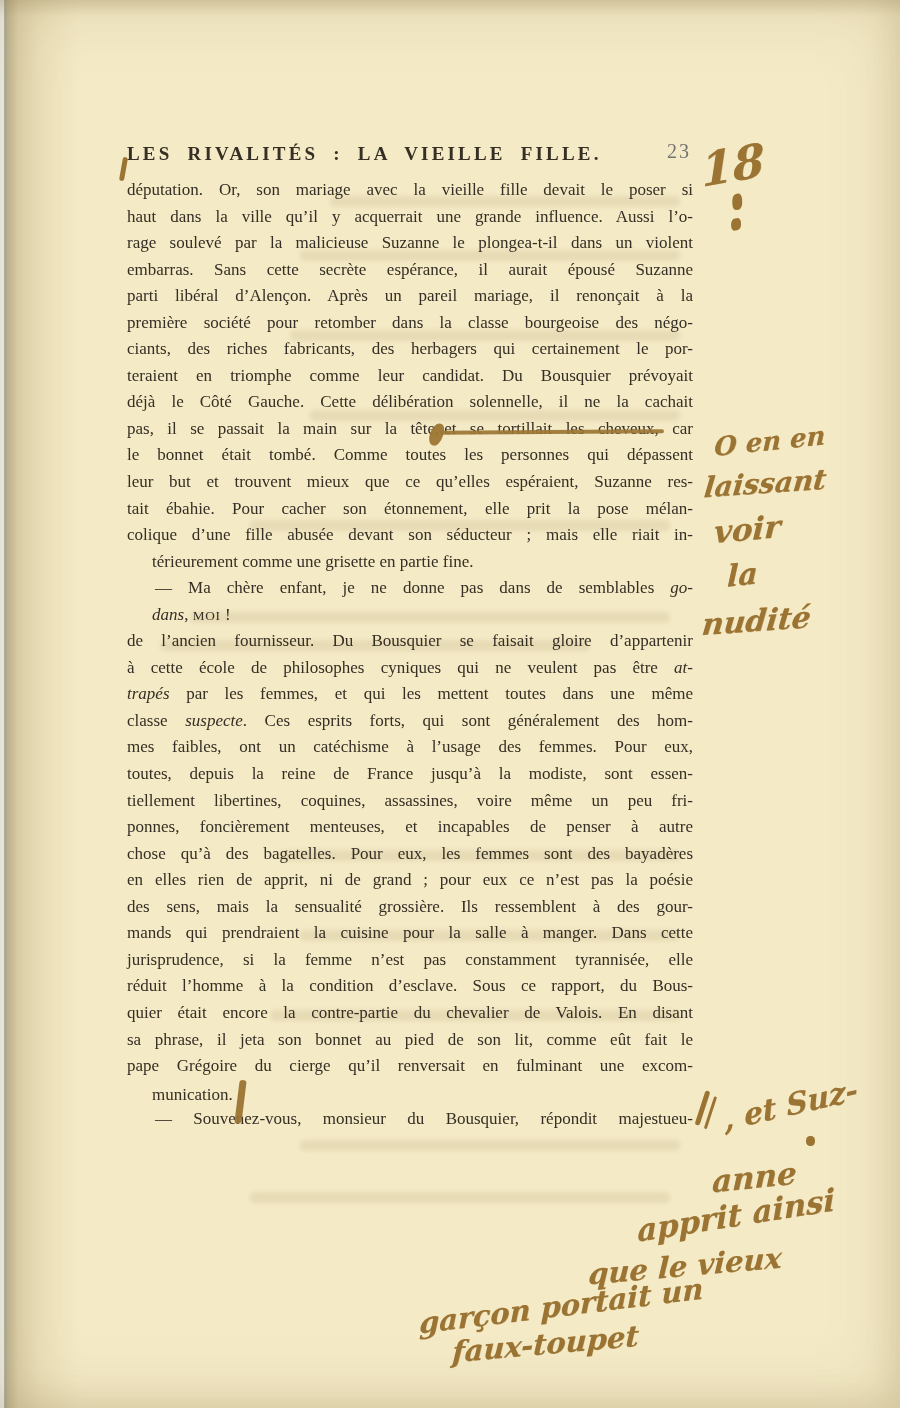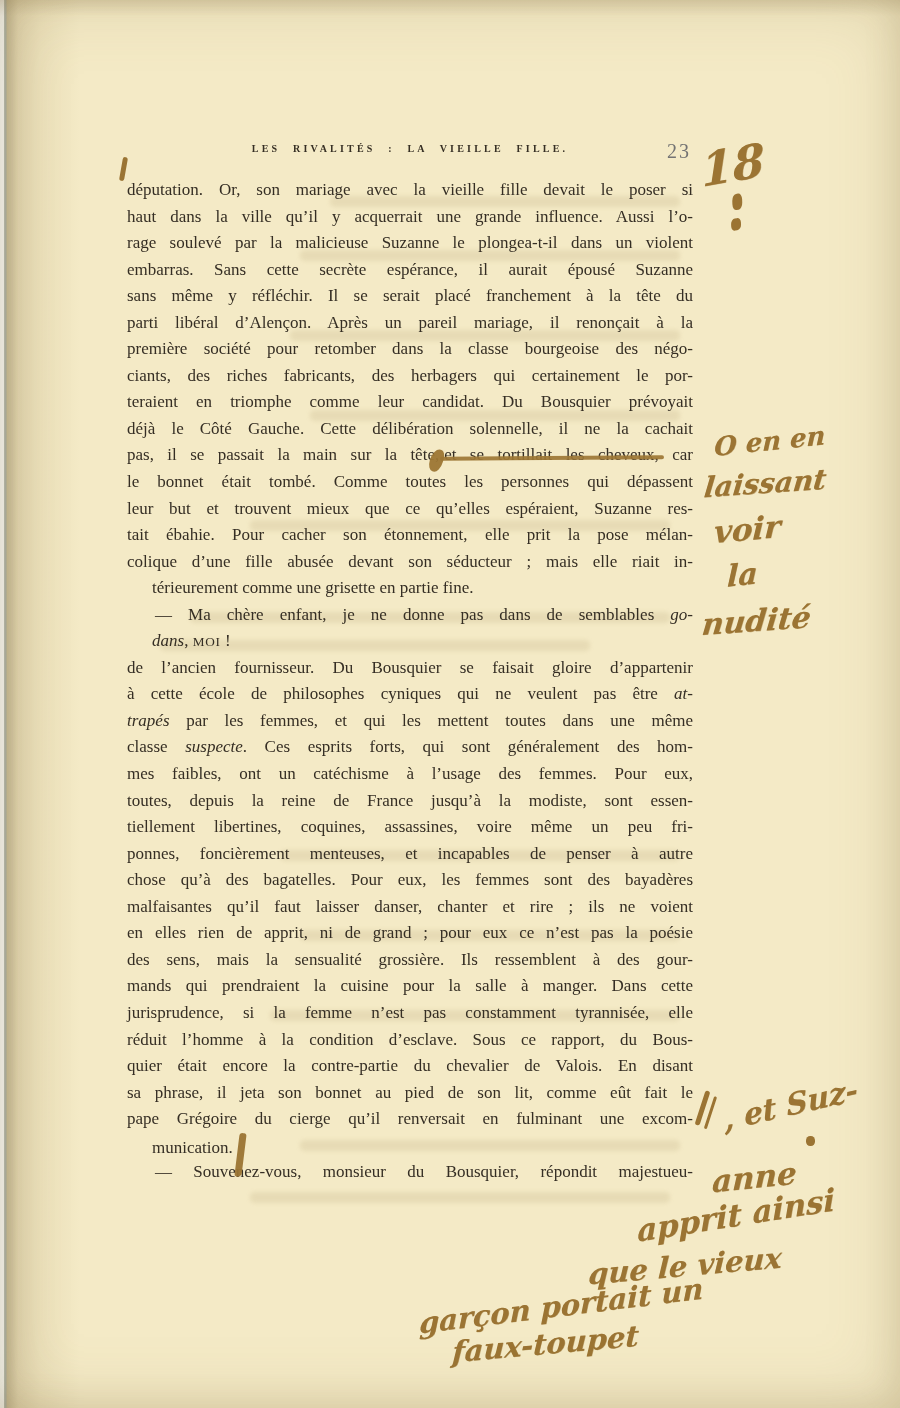--- a/index.html
+++ b/index.html
@@ -29,22 +29,22 @@
   .vignette{
     position:absolute;inset:0;pointer-events:none;
     box-shadow:inset 0 0 70px rgba(135,115,65,.22), inset -6px -6px 30px rgba(135,115,65,.15);
   }
 
   
   .header{
     position:absolute;left:127px;top:143px;width:566px;height:26px;
   }
   .header .title{
-    display:block;text-align:center;
-    font-size:10px;font-weight:bold;letter-spacing:3.2px;word-spacing:7px;
+    display:block;text-align:left;
+    font-size:19px;font-weight:bold;letter-spacing:3.2px;word-spacing:7px;
     color:#362f24;
   }
   .header .pagenum{
     position:absolute;right:2px;top:-3px;font-size:20px;letter-spacing:2px;color:#737373;
   }
 
   
   .text-block{
     position:absolute;left:127px;top:177px;width:566px;
     font-size:17px;line-height:26.55px;
@@ -122,21 +122,20 @@
   <div class="header">
     <span class="title">LES RIVALITÉS : LA VIEILLE FILLE.</span>
     <span class="pagenum">23</span>
   </div>
 
   <div class="text-block">
       <div class="line"><span class="">députation. Or, son mariage avec la vieille fille devait le poser si</span></div>
       <div class="line"><span class="">haut dans la ville qu’il y acquerrait une grande influence. Aussi l’o-</span></div>
       <div class="line"><span class="">rage soulevé par la malicieuse Suzanne le plongea-t-il dans un violent</span></div>
       <div class="line"><span class="">embarras. Sans cette secrète espérance, il aurait épousé Suzanne</span></div>
-      <div class="line"><span class="">sans même y réfléchir. Il se serait placé franchement à la tête du</span></div>
       <div class="line"><span class="">parti libéral d’Alençon. Après un pareil mariage, il renonçait à la</span></div>
       <div class="line"><span class="">première société pour retomber dans la classe bourgeoise des négo-</span></div>
       <div class="line"><span class="">ciants, des riches fabricants, des herbagers qui certainement le por-</span></div>
       <div class="line"><span class="">teraient en triomphe comme leur candidat. Du Bousquier prévoyait</span></div>
       <div class="line"><span class="">déjà le Côté Gauche. Cette délibération solennelle, il ne la cachait</span></div>
       <div class="line"><span class="">pas, il se passait la main sur la tête,</span><span class="inkblob"></span><span class="strike">et se tortillait les cheveux,</span><span class=""> car</span></div>
       <div class="line"><span class="">le bonnet était tombé. Comme toutes les personnes qui dépassent</span></div>
       <div class="line"><span class="">leur but et trouvent mieux que ce qu’elles espéraient, Suzanne res-</span></div>
       <div class="line"><span class="">tait ébahie. Pour cacher son étonnement, elle prit la pose mélan-</span></div>
       <div class="line"><span class="">colique d’une fille abusée devant son séducteur ; mais elle riait in-</span></div>
@@ -145,21 +144,20 @@
       <div class="line last"><span class="it">dans</span><span class="">, </span><span class="sc">MOI</span><span class=""> !</span></div>
       <div class="line"><span class="">de l’ancien fournisseur. Du Bousquier se faisait gloire d’appartenir</span></div>
       <div class="line"><span class="">à cette école de philosophes cyniques qui ne veulent pas être </span><span class="it">at-</span></div>
       <div class="line"><span class="it">trapés</span><span class=""> par les femmes, et qui les mettent toutes dans une même</span></div>
       <div class="line"><span class="">classe </span><span class="it">suspecte</span><span class="">. Ces esprits forts, qui sont généralement des hom-</span></div>
       <div class="line"><span class="">mes faibles, ont un catéchisme à l’usage des femmes. Pour eux,</span></div>
       <div class="line"><span class="">toutes, depuis la reine de France jusqu’à la modiste, sont essen-</span></div>
       <div class="line"><span class="">tiellement libertines, coquines, assassines, voire même un peu fri-</span></div>
       <div class="line"><span class="">ponnes, foncièrement menteuses, et incapables de penser à autre</span></div>
       <div class="line"><span class="">chose qu’à des bagatelles. Pour eux, les femmes sont des bayadères</span></div>
-      <div class="line"><span class="">malfaisantes qu’il faut laisser danser, chanter et rire ; ils ne voient</span></div>
       <div class="line"><span class="">en elles rien de apprit, ni de grand ; pour eux ce n’est pas la poésie</span></div>
       <div class="line"><span class="">des sens, mais la sensualité grossière. Ils ressemblent à des gour-</span></div>
       <div class="line"><span class="">mands qui prendraient la cuisine pour la salle à manger. Dans cette</span></div>
       <div class="line"><span class="">jurisprudence, si la femme n’est pas constamment tyrannisée, elle</span></div>
       <div class="line"><span class="">réduit l’homme à la condition d’esclave. Sous ce rapport, du Bous-</span></div>
       <div class="line"><span class="">quier était encore la contre-partie du chevalier de Valois. En disant</span></div>
       <div class="line"><span class="">sa phrase, il jeta son bonnet au pied de son lit, comme eût fait le</span></div>
       <div class="line"><span class="">pape Grégoire du cierge qu’il renversait en fulminant une excom-</span></div>
       <div class="line last"><span class="">munication.</span><span class="inkslash"></span></div>
       <div class="line indent"><span class="">— Souvenez-vous, monsieur du Bousquier, répondit majestueu-</span></div>

